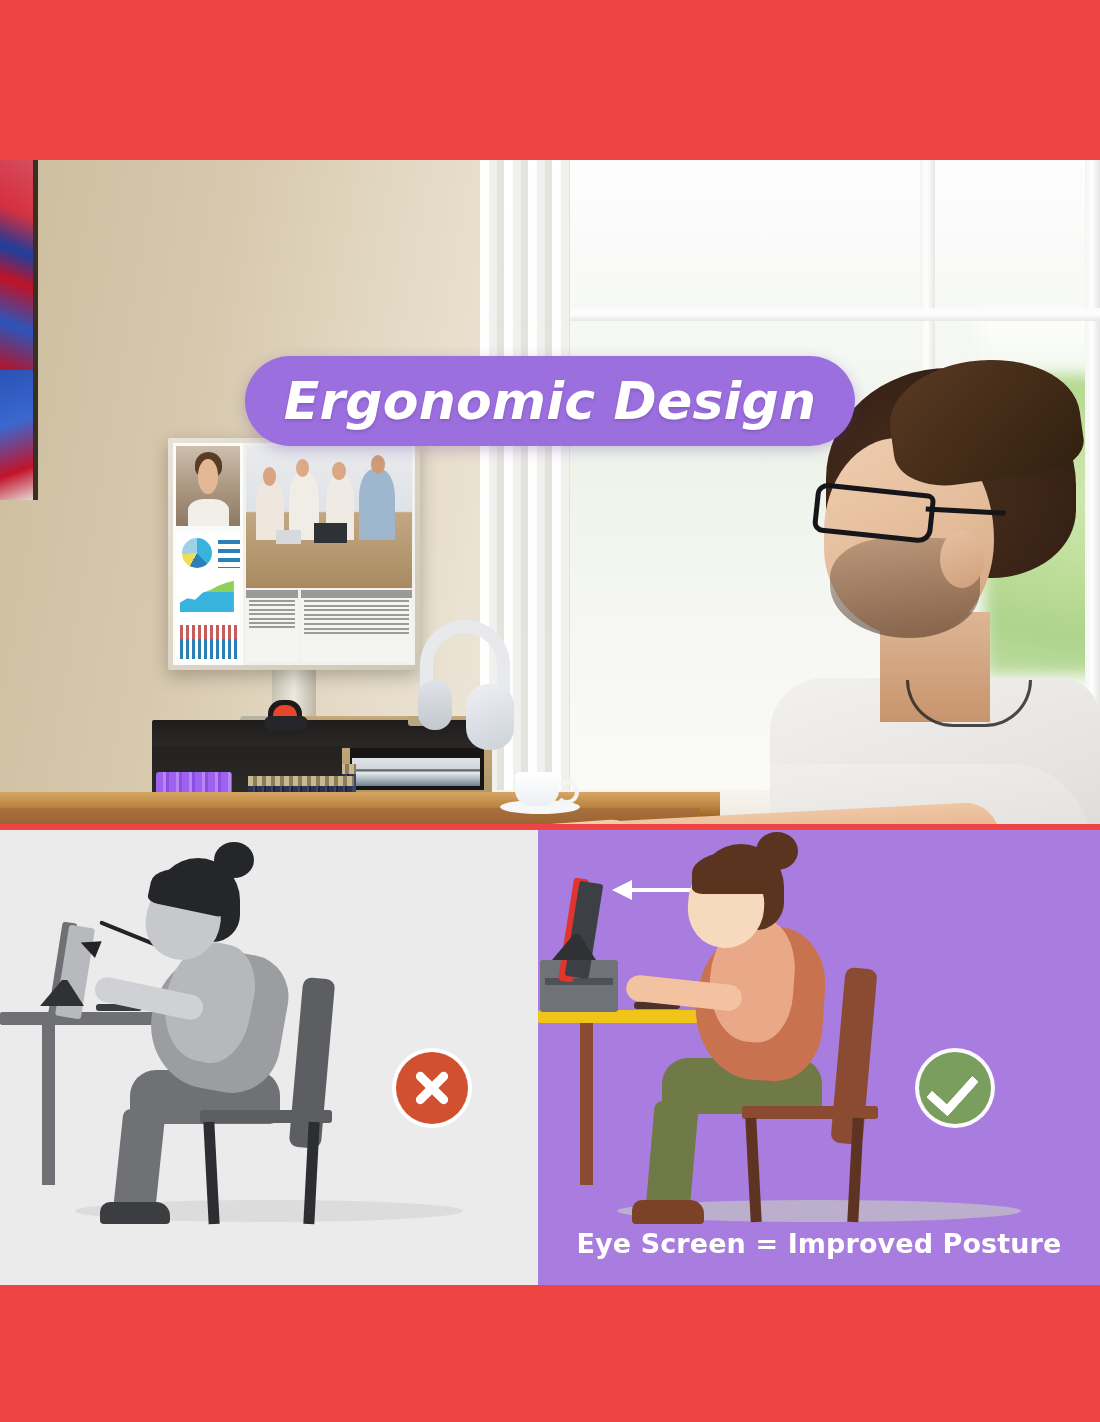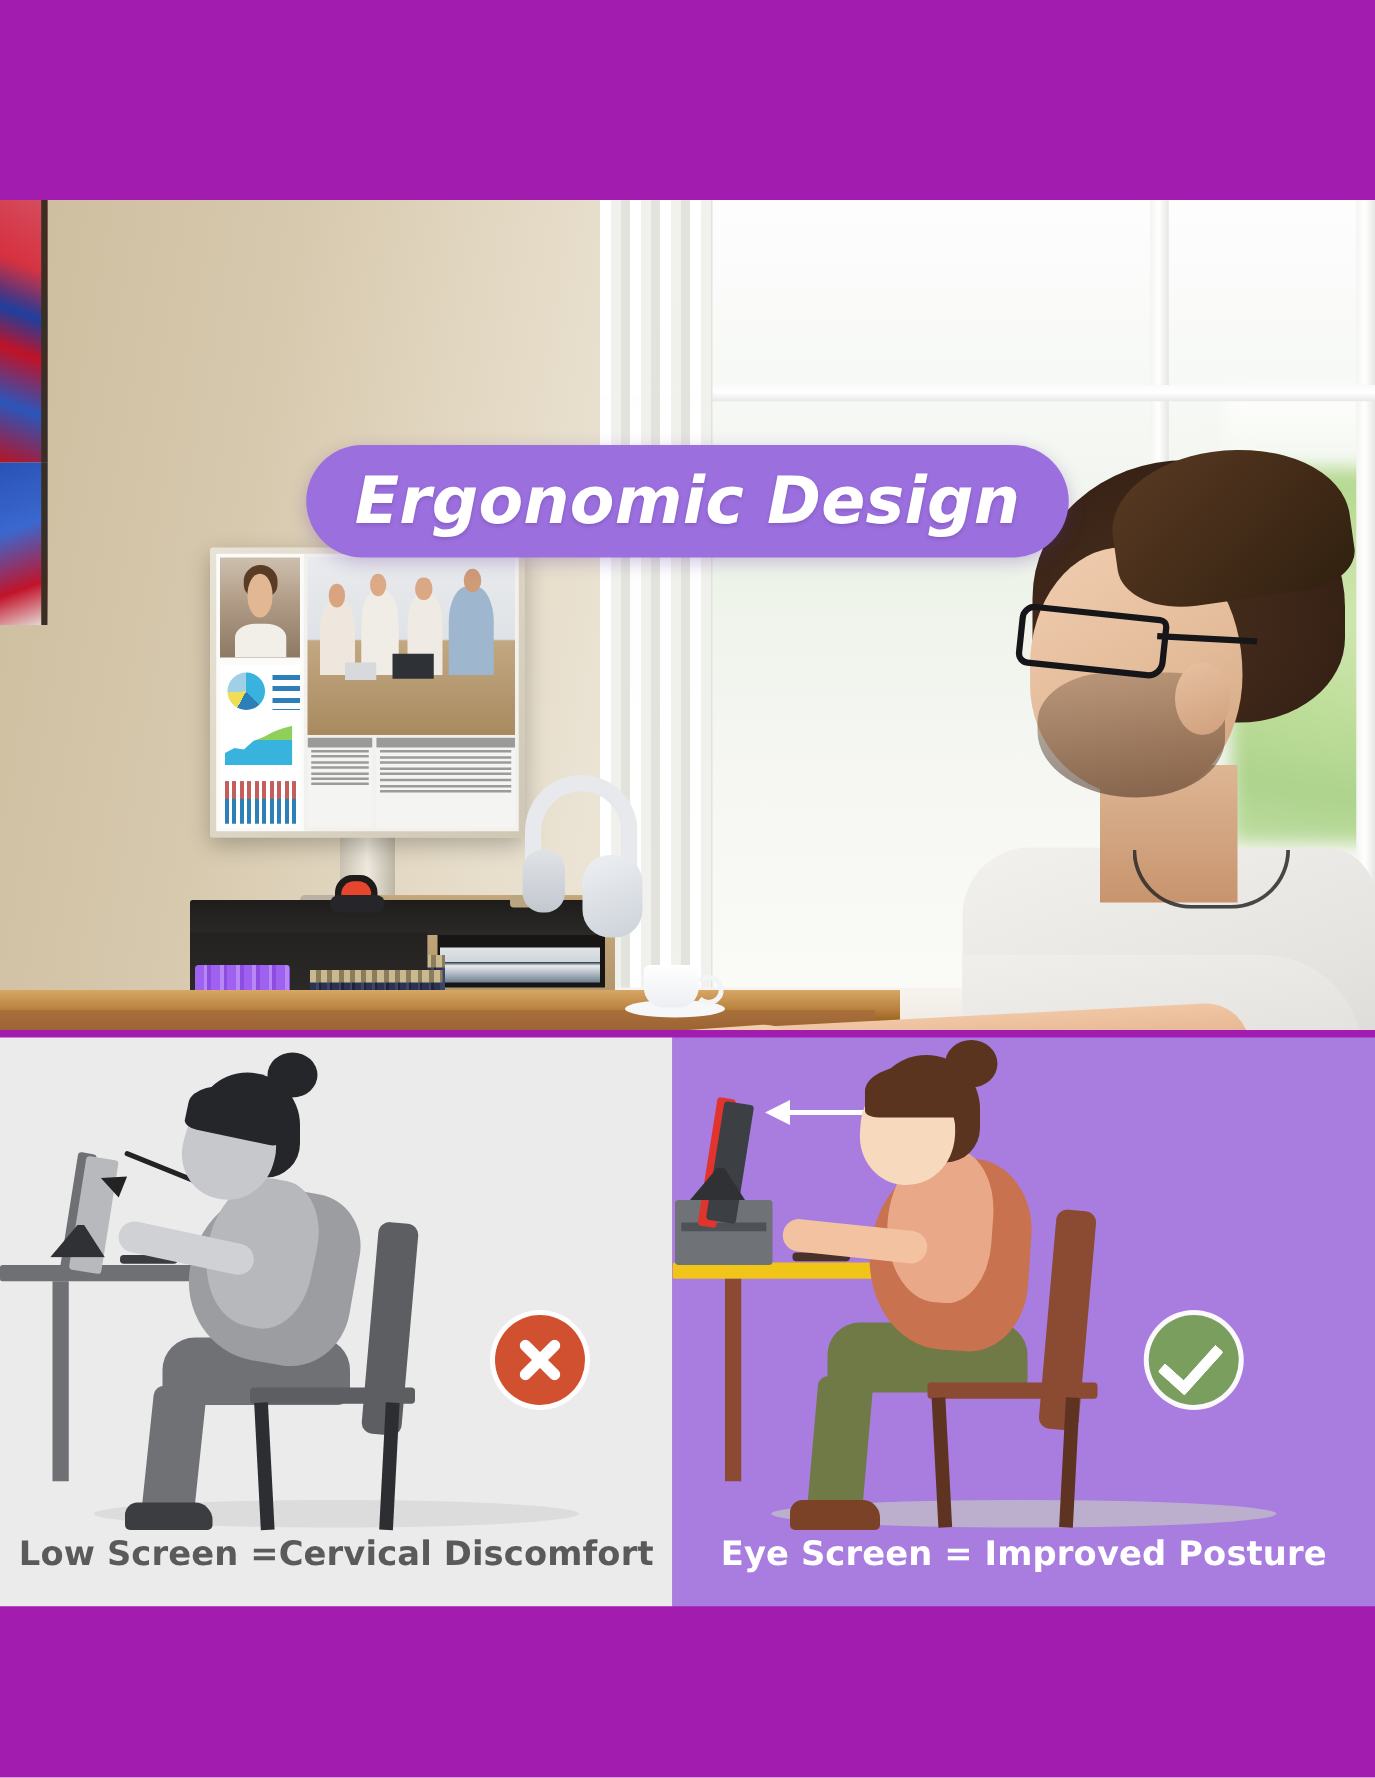--- a/index.html
+++ b/index.html
@@ -1,17 +1,17 @@
 <!DOCTYPE html>
 <html><head>
 <meta charset="utf-8">
 <style>
   html,body{margin:0;padding:0;background:#ffffff;}
   body{width:1100px;height:1422px;font-family:"Liberation Sans",sans-serif;overflow:hidden;}
-  .page{position:relative;width:1100px;height:1422px;background:#a21caf;}
+  .page{position:relative;width:1100px;height:1422px;background:#ef4444;}
 
   
   .hero{position:absolute;left:0;top:160px;width:1100px;height:664px;overflow:hidden;background:#e9e4da;}
 
   
   .wall{position:absolute;left:0;top:0;width:520px;height:664px;
         background:linear-gradient(100deg,#cdbd9e 0%,#d7c9ae 38%,#e2d7c1 62%,#efe9dd 100%);}
   .wall-art{position:absolute;left:0;top:0;width:38px;height:210px;
         background:
           linear-gradient(30deg,rgba(255,255,255,0) 60%,rgba(255,255,255,.25) 100%),
@@ -393,21 +393,20 @@
         <div class="ihair" style="left:156px;top:28px;width:84px;height:84px;background:#25262a;"></div>
         <div class="ibun" style="left:214px;top:12px;width:40px;height:36px;background:#25262a;"></div>
         <div class="iface" style="left:146px;top:52px;width:74px;height:78px;background:#c6c8cb;transform:rotate(16deg);"></div>
         <div class="ihair" style="left:150px;top:40px;width:78px;height:40px;background:#25262a;border-radius:50% 50% 10% 14%;transform:rotate(12deg);"></div>
 
         <div class="ichair-back" style="left:296px;top:148px;height:170px;background:#5c5e62;transform:rotate(5deg);"></div>
         <div class="ichair-seat" style="left:200px;top:280px;width:132px;background:#5c5e62;"></div>
         <div class="ichair-leg" style="left:206px;top:292px;height:102px;background:#2c2e32;transform:rotate(-3deg);"></div>
         <div class="ichair-leg" style="left:306px;top:292px;height:102px;background:#2c2e32;transform:rotate(3deg);"></div>
       </div>
-      <div class="caption cap-bad">Low Screen =Cervical Discomfort</div>
     </div>
 
     <div class="panel panel-good">
       <div class="ill">
         <div class="floor fl-good"></div>
 
         <div class="idesk-top" style="left:0px;top:180px;width:190px;background:#f0c419;"></div>
         <div class="idesk-leg" style="left:42px;top:193px;height:162px;background:#8a4b32;"></div>
 
         <div class="iriser" style="left:2px;top:130px;"></div>

